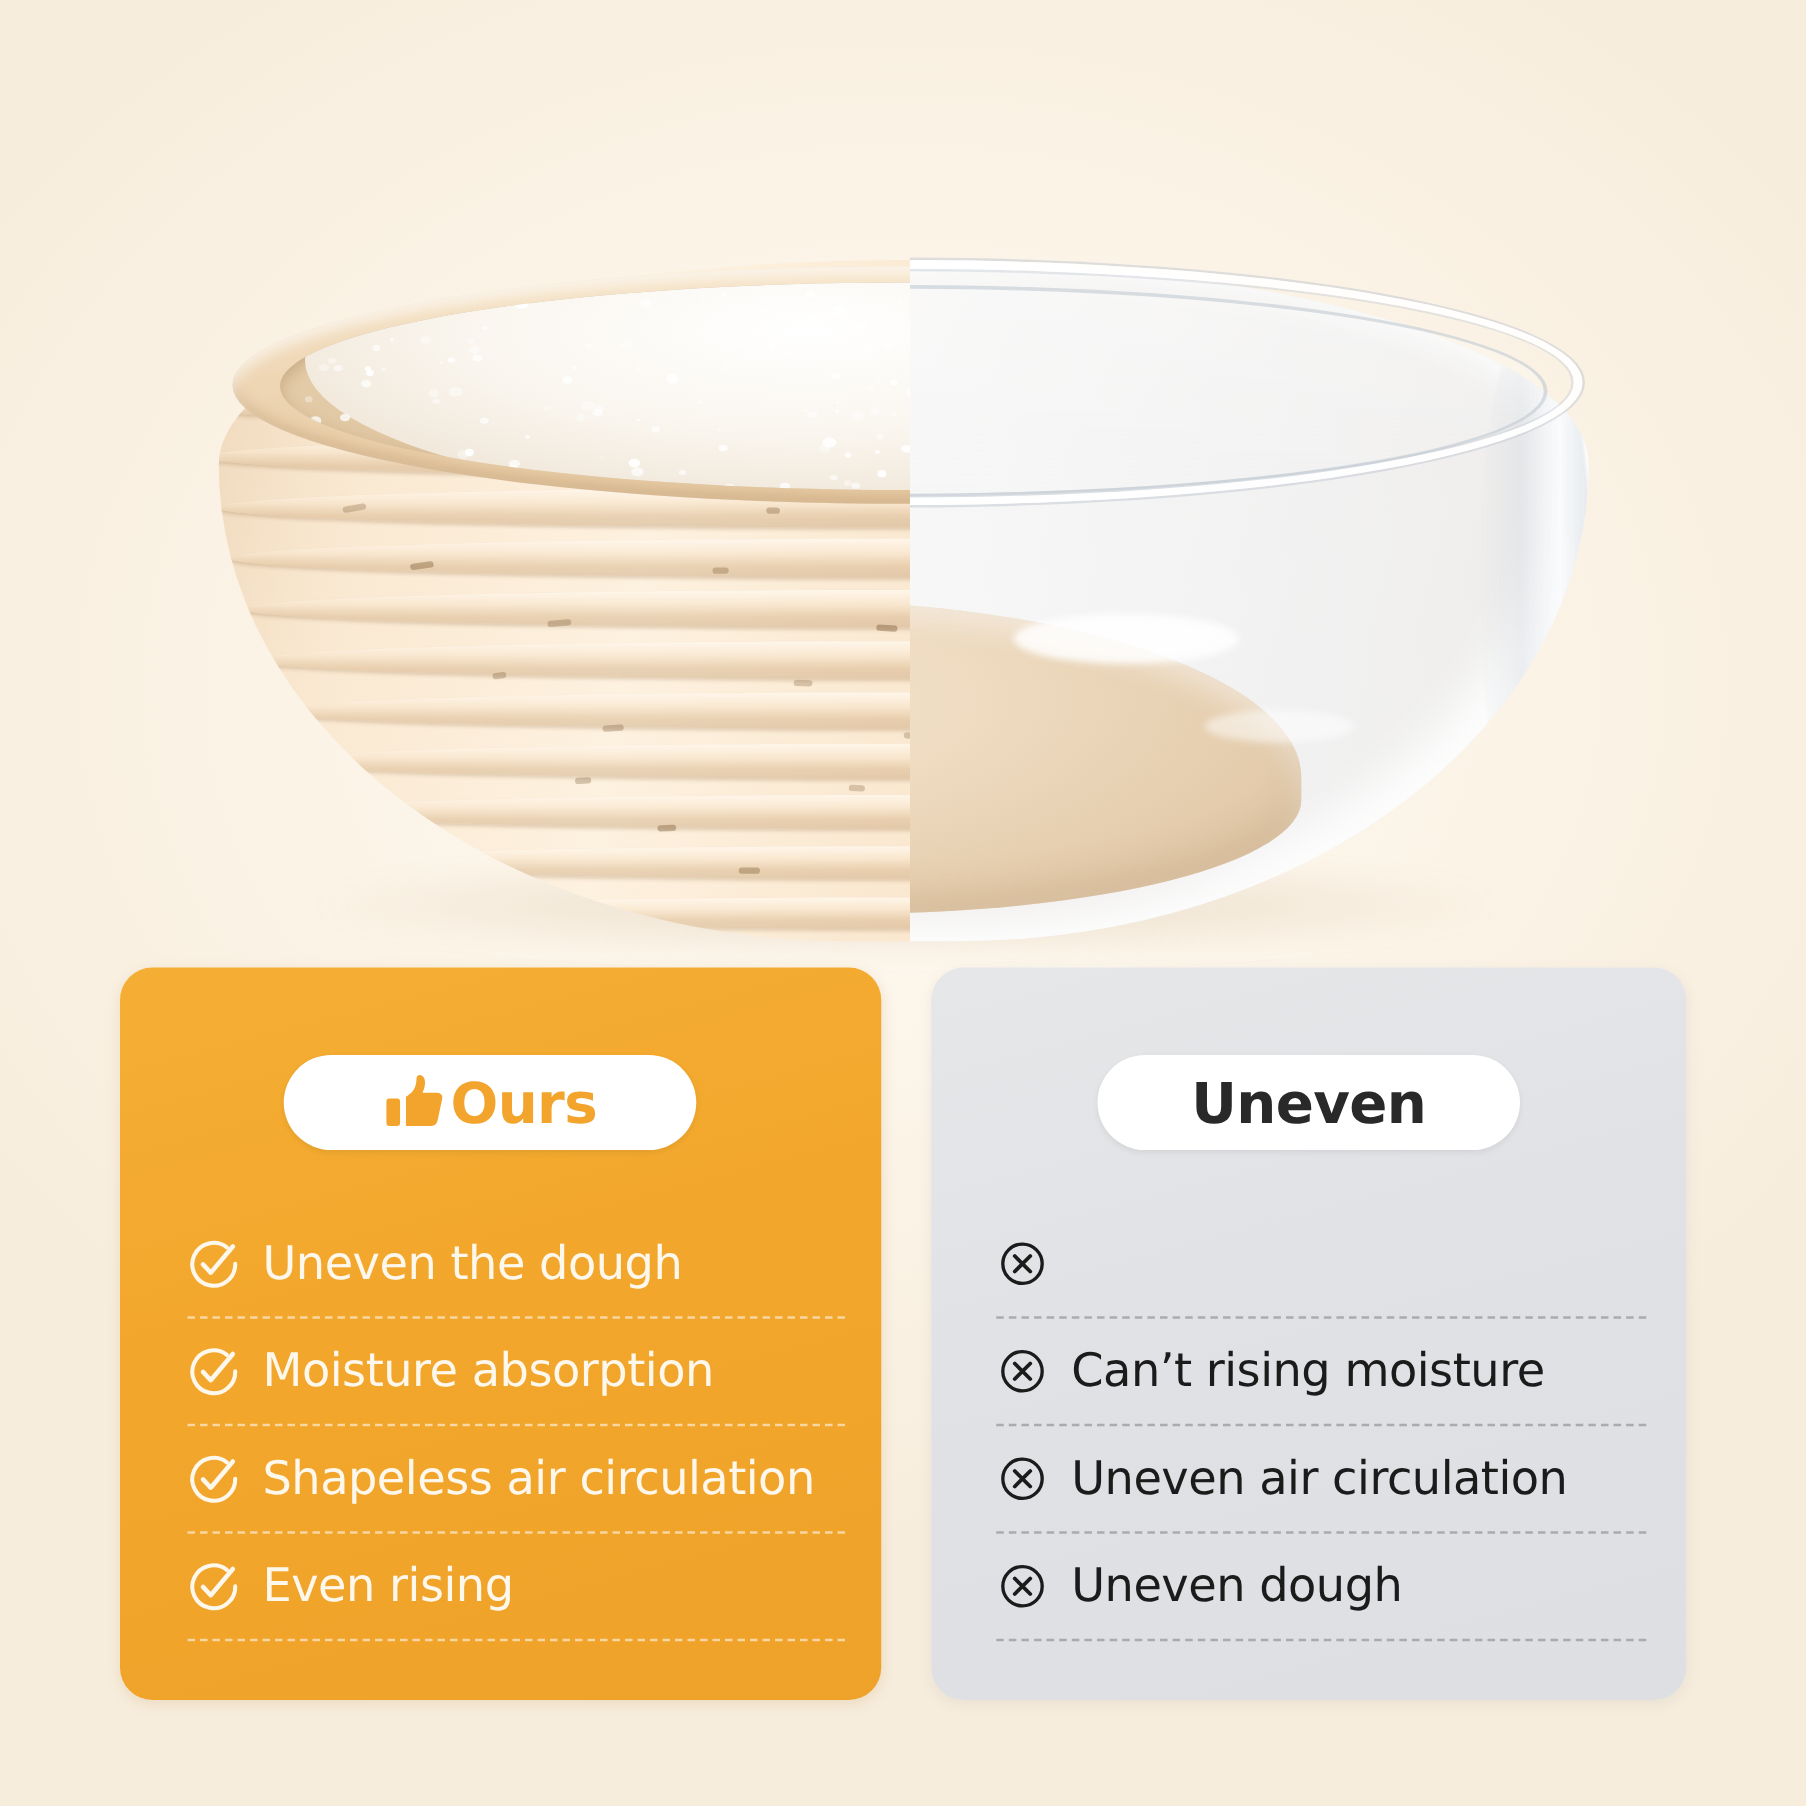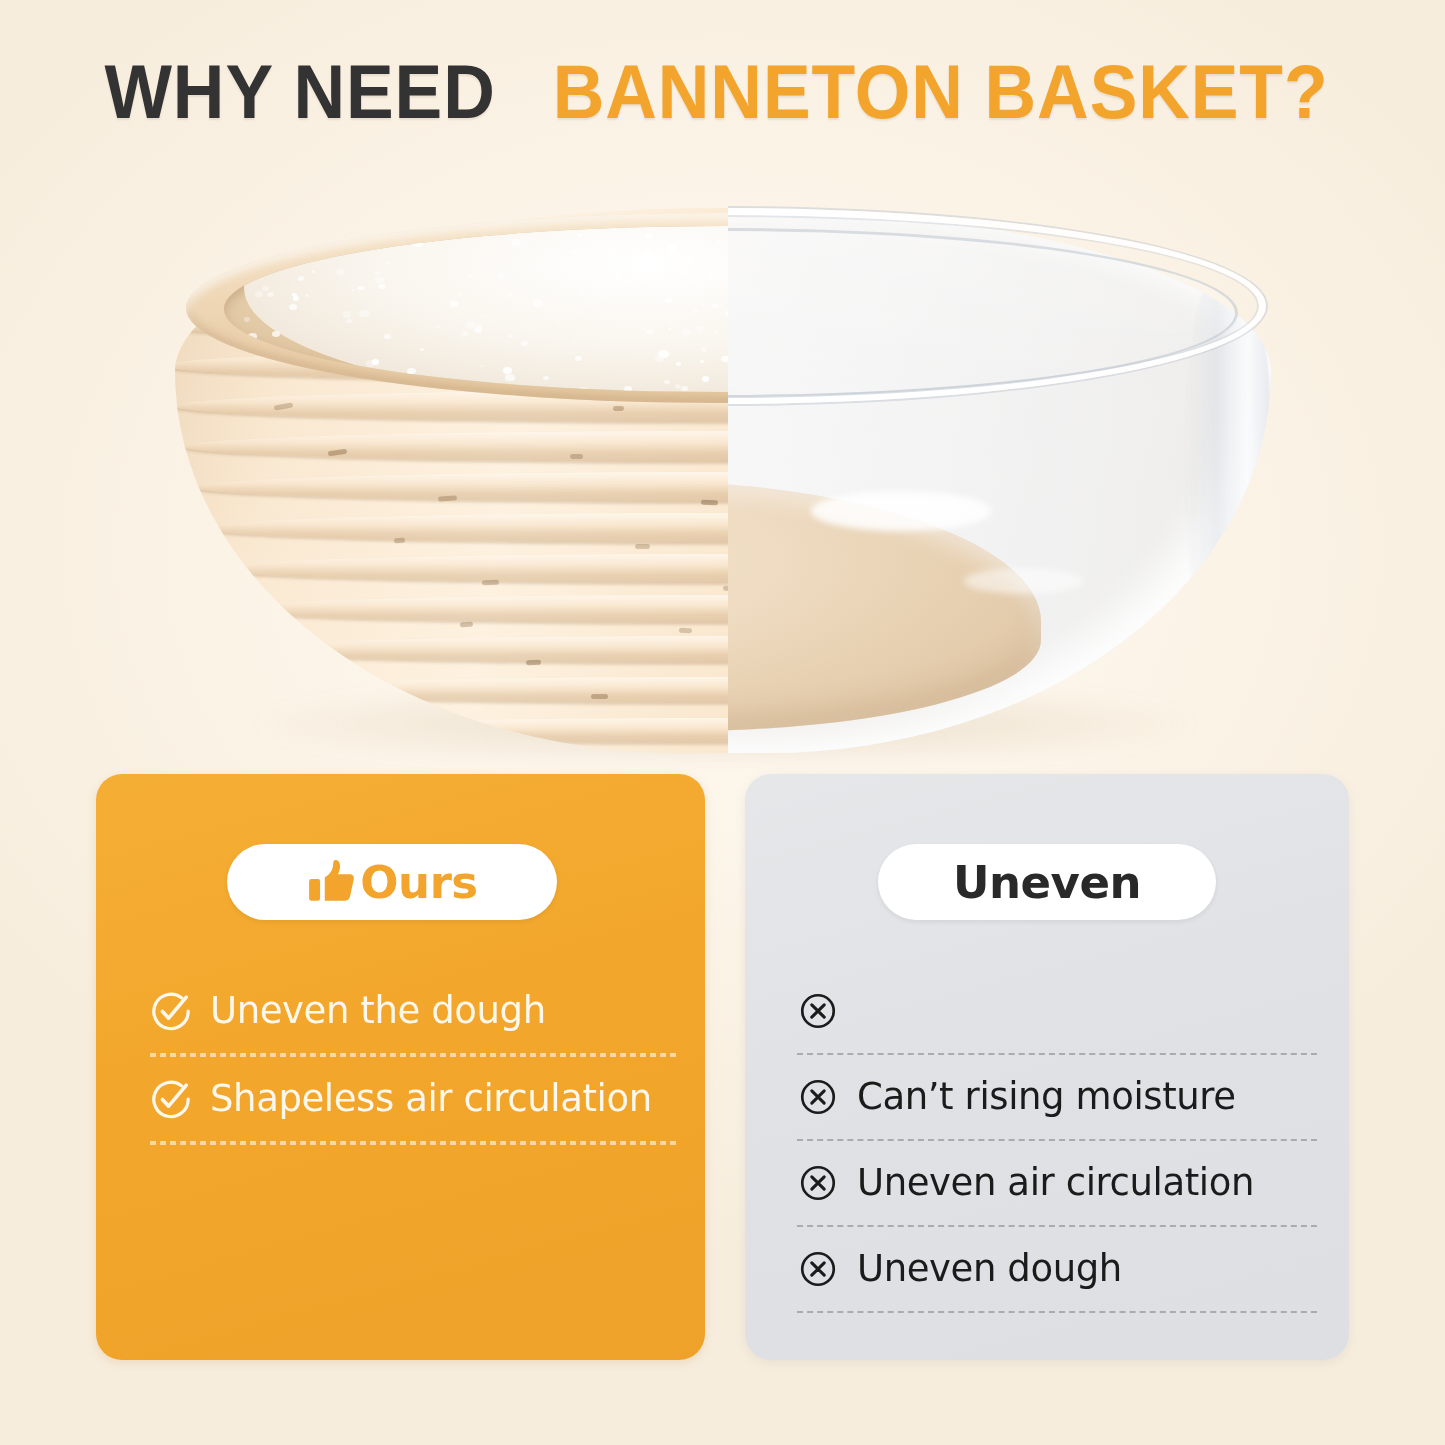--- a/index.html
+++ b/index.html
@@ -349,23 +349,20 @@
   }
   .fsep-others {
     border-top: 2px dashed rgba(125,127,132,0.55);
   }
 </style>
 </head>
 <body>
 
 <div id="page">
 
-  <div class="title-wrap">
-    <span class="title-word title-dark">WHY NEED</span><span class="title-word title-accent">BANNETON BASKET?</span>
-  </div>
 
   <div class="hero">
 
     <div class="hero-shadow"></div>
 
     <div class="basket-clip">
       <div class="basket">
         <div class="basket-body">
           <div id="coils">
               <div class="coil" style="left: -1.9%; width: 103.8%; top: 100px; height: 34px; opacity: 0.95;"></div>
@@ -556,29 +553,43 @@
 
       <div class="flist" id="list-ours">
           <div class="frow">
             <svg class="frow-icon" viewBox="0 0 44 44">
               <path d="M33 8.2 A18 18 0 1 0 40 22" fill="none" stroke="#FDF7EC" stroke-width="3.4" stroke-linecap="round"></path>
               <path d="M13 22.5 L19.5 29.5 L38 7.5" fill="none" stroke="#FDF7EC" stroke-width="3.8" stroke-linecap="round" stroke-linejoin="round"></path>
             </svg>
             <span class="frow-text frow-text-ours">Uneven the dough</span>
           </div>
           <div class="fsep"></div>
-          <div class="fsep"></div>
           <div class="frow">
             <svg class="frow-icon" viewBox="0 0 44 44">
               <path d="M33 8.2 A18 18 0 1 0 40 22" fill="none" stroke="#FDF7EC" stroke-width="3.4" stroke-linecap="round"></path>
               <path d="M13 22.5 L19.5 29.5 L38 7.5" fill="none" stroke="#FDF7EC" stroke-width="3.8" stroke-linecap="round" stroke-linejoin="round"></path>
             </svg>
+            <span class="frow-text frow-text-ours">Moisture absorption</span>
+          </div>
+          <div class="fsep"></div>
+          <div class="frow">
+            <svg class="frow-icon" viewBox="0 0 44 44">
+              <path d="M33 8.2 A18 18 0 1 0 40 22" fill="none" stroke="#FDF7EC" stroke-width="3.4" stroke-linecap="round"></path>
+              <path d="M13 22.5 L19.5 29.5 L38 7.5" fill="none" stroke="#FDF7EC" stroke-width="3.8" stroke-linecap="round" stroke-linejoin="round"></path>
+            </svg>
             <span class="frow-text frow-text-ours">Shapeless air circulation</span>
           </div>
           <div class="fsep"></div>
+          <div class="frow">
+            <svg class="frow-icon" viewBox="0 0 44 44">
+              <path d="M33 8.2 A18 18 0 1 0 40 22" fill="none" stroke="#FDF7EC" stroke-width="3.4" stroke-linecap="round"></path>
+              <path d="M13 22.5 L19.5 29.5 L38 7.5" fill="none" stroke="#FDF7EC" stroke-width="3.8" stroke-linecap="round" stroke-linejoin="round"></path>
+            </svg>
+            <span class="frow-text frow-text-ours">Even rising</span>
+          </div>
           <div class="fsep"></div>
         </div>
     </div>
 
     <div class="panel panel-others">
 
       <div class="pill pill-others">
         <span class="pill-label pill-label-others">Uneven</span>
       </div>
 

